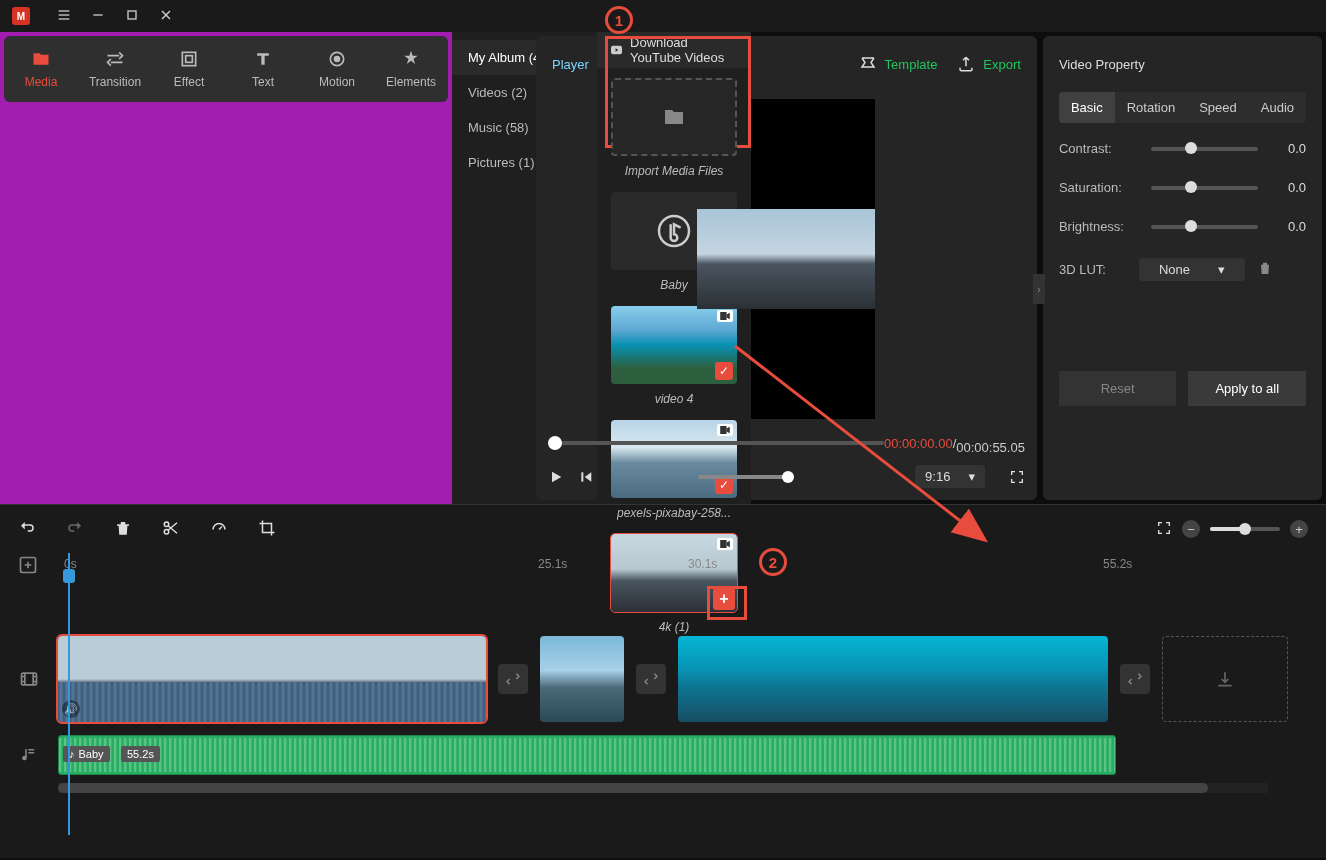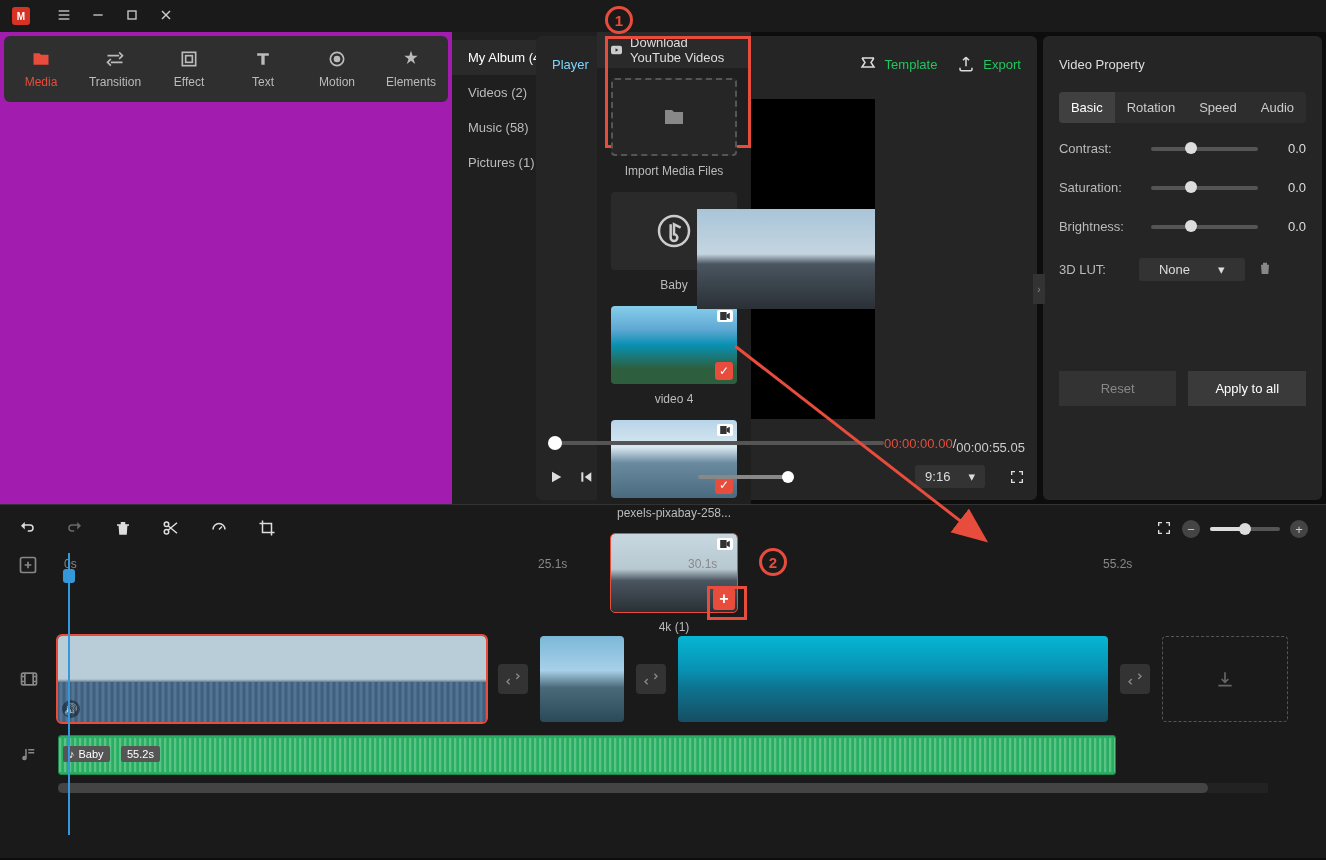--- a/index.html
+++ b/index.html
@@ -27,21 +27,21 @@
 .media-area { flex: 1; background: #1f1f1f; position: relative; }
 .media-header { height: 36px; display: flex; align-items: center; justify-content: flex-end; padding: 0 14px; background: #2a2a2a; }
 .dl-link { display: flex; align-items: center; gap: 8px; color: #ddd; cursor: pointer; }
 .media-grid { padding: 10px 14px; display: flex; flex-wrap: wrap; gap: 14px 14px; }
 .media-item { width: 126px; display: flex; flex-direction: column; align-items: center; gap: 8px; position: relative; }
 .thumb { width: 126px; height: 78px; border-radius: 4px; position: relative; overflow: hidden; }
 .import-box { border: 2px dashed #555; background: #262626; display: flex; align-items: center; justify-content: center; }
 .thumb-badge { position: absolute; top: 4px; right: 4px; width: 16px; height: 12px; background: #fff; border-radius: 2px; display:flex;align-items:center;justify-content:center;}
 .thumb-check { position: absolute; bottom: 4px; right: 4px; width: 18px; height: 18px; background: #e74c3c; border-radius: 3px; display:flex;align-items:center;justify-content:center;color:#fff;font-size:12px;}
 .thumb-add { position: absolute; bottom: 2px; right: 2px; width: 22px; height: 22px; background: #e74c3c; border-radius: 3px; display:flex;align-items:center;justify-content:center;color:#fff;font-size:16px;font-weight:bold; border:2px solid #e74c3c;}
-.media-label { font-size: 12px; color: #bbb; text-align: right; max-width: 126px; overflow: hidden; text-overflow: ellipsis; white-space: nowrap; }
+.media-label { font-size: 12px; color: #bbb; text-align: right; max-width: 126px; overflow: hidden; text-overflow: ellipsis; white-space: nowrap; font-style: italic; }
 
 .annot-circle { position: absolute; width: 28px; height: 28px; border: 3px solid #e74c3c; border-radius: 50%; display:flex;align-items:center;justify-content:center; color:#e74c3c; font-weight:bold; font-size:15px; }
 .annot-rect { position: absolute; border: 3px solid #e74c3c; }
 
 .player-panel { width: 530px; background: #252525; margin: 4px 0 4px 6px; border-radius: 6px; display: flex; flex-direction: column; }
 .player-header { height: 56px; display: flex; align-items: center; padding: 0 16px; }
 .player-title { flex: 1; color: #7dd3fc; }
 .hdr-btn { display: flex; align-items: center; gap: 8px; color: #22c55e; margin-left: 20px; cursor: pointer; }
 .preview { flex: 1; display: flex; align-items: center; justify-content: center; background: #252525; }
 .preview-frame { width: 178px; height: 320px; background: #000; display:flex; align-items:center; justify-content:center;}

